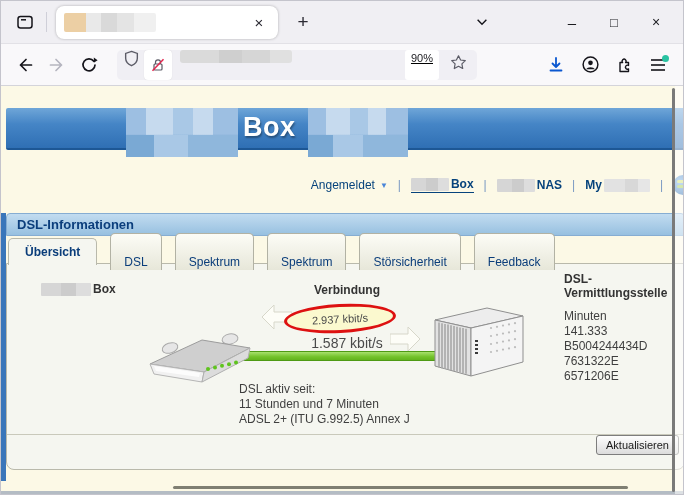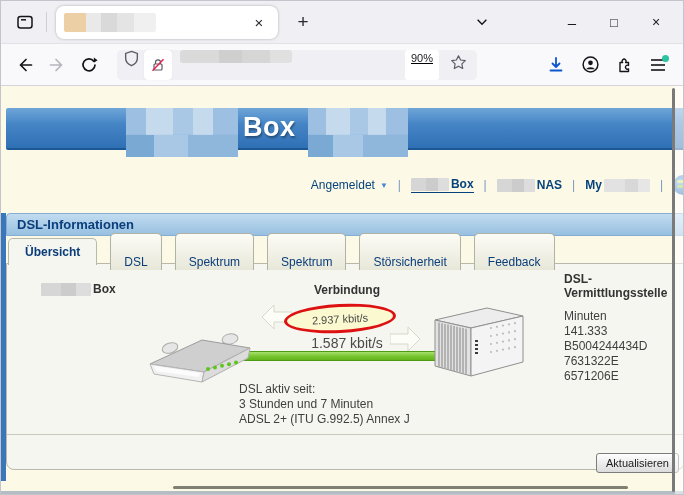--- a/index.html
+++ b/index.html
@@ -79,21 +79,21 @@
   .tabsrow { position:absolute; top:152px; left:7px; height:26px; display:flex; align-items:center; gap:13px; z-index:3; }
   .ptab { border:1px solid #b2b2a4; border-bottom:none; border-radius:5px 5px 0 0; font-size:12px; color:#0a3d7a;
           background:linear-gradient(180deg,#fcfcf6,#e7e7d9); height:22px; line-height:21px; padding:18px 13px; cursor:pointer; }
   .ptab.active { height:27px; line-height:26px; background:#f5f6f0; font-weight:bold; padding:0 16px;
                  border-color:#b9b9ab; margin-bottom:-1px; }
 
   .panelbox { position:absolute; left:5px; right:0; top:177px; height:207px; background:#f5f6f0;
               border:1px solid #b9b9ab; border-radius:0 0 8px 8px; z-index:2; }
   .diagram { position:relative; width:100%; height:170px; font-size:12px; color:#3f3f3f; }
   .btnrow { position:relative; height:35px; border-top:1px solid #c9c9bb; border-radius:0 0 8px 8px; }
-  .refreshbtn { position:absolute; right:5px; top:18px; height:20px; padding:0 9px; font-size:11px; color:#1a1a1a;
+  .refreshbtn { position:absolute; right:5px; top:0; height:20px; padding:0 9px; font-size:11px; color:#1a1a1a;
                 background:linear-gradient(180deg,#fefefe,#dcdcdc); border:1px solid #7d7d7d; border-radius:3px; cursor:pointer;
                 font-family:"Liberation Sans",sans-serif; }
 
   .devlabel { position:absolute; left:34px; top:18px; font-weight:bold; color:#333; }
   .devlabel .px-gray { width:50px; margin-right:2px; }
   .dslver { position:absolute; left:50px; top:61px; line-height:15px; }
   .conntitle { position:absolute; left:250px; top:19px; width:180px; text-align:center; font-weight:bold; color:#333; }
   .arrow { position:absolute; z-index:4; }
   .ellipse { position:absolute; left:277px; top:40px; width:112px; height:29px; border:3px solid #dd1111; border-radius:50%;
              background:#fbf9cf; transform:rotate(-3deg); display:flex; align-items:center; justify-content:center;
@@ -379,21 +379,21 @@
         <div class="dslaminfo">
           <div>Minuten</div>
           <div>141.333</div>
           <div>B5004244434D</div>
           <div>7631322E</div>
           <div>6571206E</div>
         </div>
 
         <div class="uptime">
           <div>DSL aktiv seit:</div>
-          <div>3 Stunden und 7 Minuten</div>
+          <div>11 Stunden und 7 Minuten</div>
           <div>ADSL 2+ (ITU G.992.5) Annex J</div>
         </div>
 
       </div>
       <div class="btnrow">
         <button class="refreshbtn">Aktualisieren</button>
       </div>
     </div>
 
     <div class="hthumb"></div>

